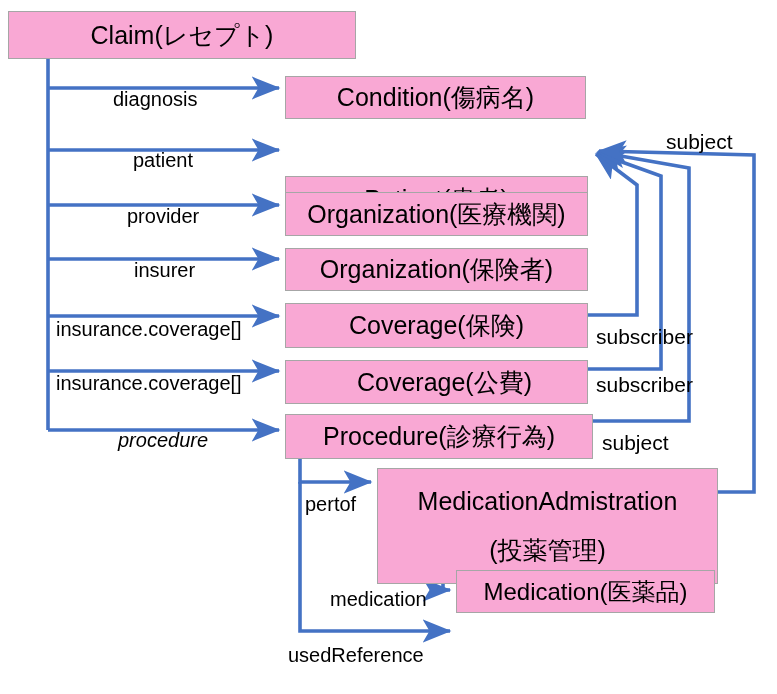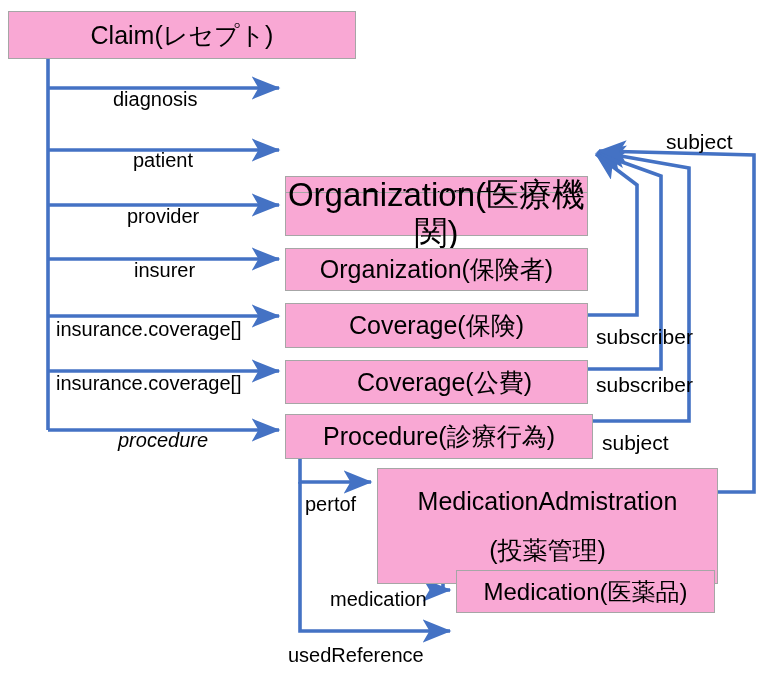--- a/index.html
+++ b/index.html
@@ -58,26 +58,29 @@
       <path d="M300,482 L300,631 L450,631" marker-end="url(#ah)"></path>
 
       <path d="M443,562 L443,590 L450,590" marker-end="url(#ah)"></path>
     </g>
   </svg>
 
   <div class="node" style="left:8px;top:11px;width:348px;height:48px;font-size:25px;">
     <span>Claim(レセプト)</span>
   </div>
 
+  <div class="node" style="left:285px;top:76px;width:301px;height:43px;font-size:25px;">
+    <span>Condition(傷病名)</span>
+  </div>
 
   <div class="node" style="left:285px;top:132px;width:303px;height:46px;font-size:25px;margin-top:44px;">
     <span>Patient(患者)</span>
   </div>
 
-  <div class="node" style="left:285px;top:192px;width:303px;height:44px;font-size:33px;">
+  <div class="node" style="left:285px;top:192px;width:303px;height:44px;font-size:25px;">
     <span>Organization(医療機関)</span>
   </div>
 
   <div class="node" style="left:285px;top:248px;width:303px;height:43px;font-size:25px;">
     <span>Organization(保険者)</span>
   </div>
 
   <div class="node" style="left:285px;top:303px;width:303px;height:45px;font-size:25px;">
     <span>Coverage(保険)</span>
   </div>

